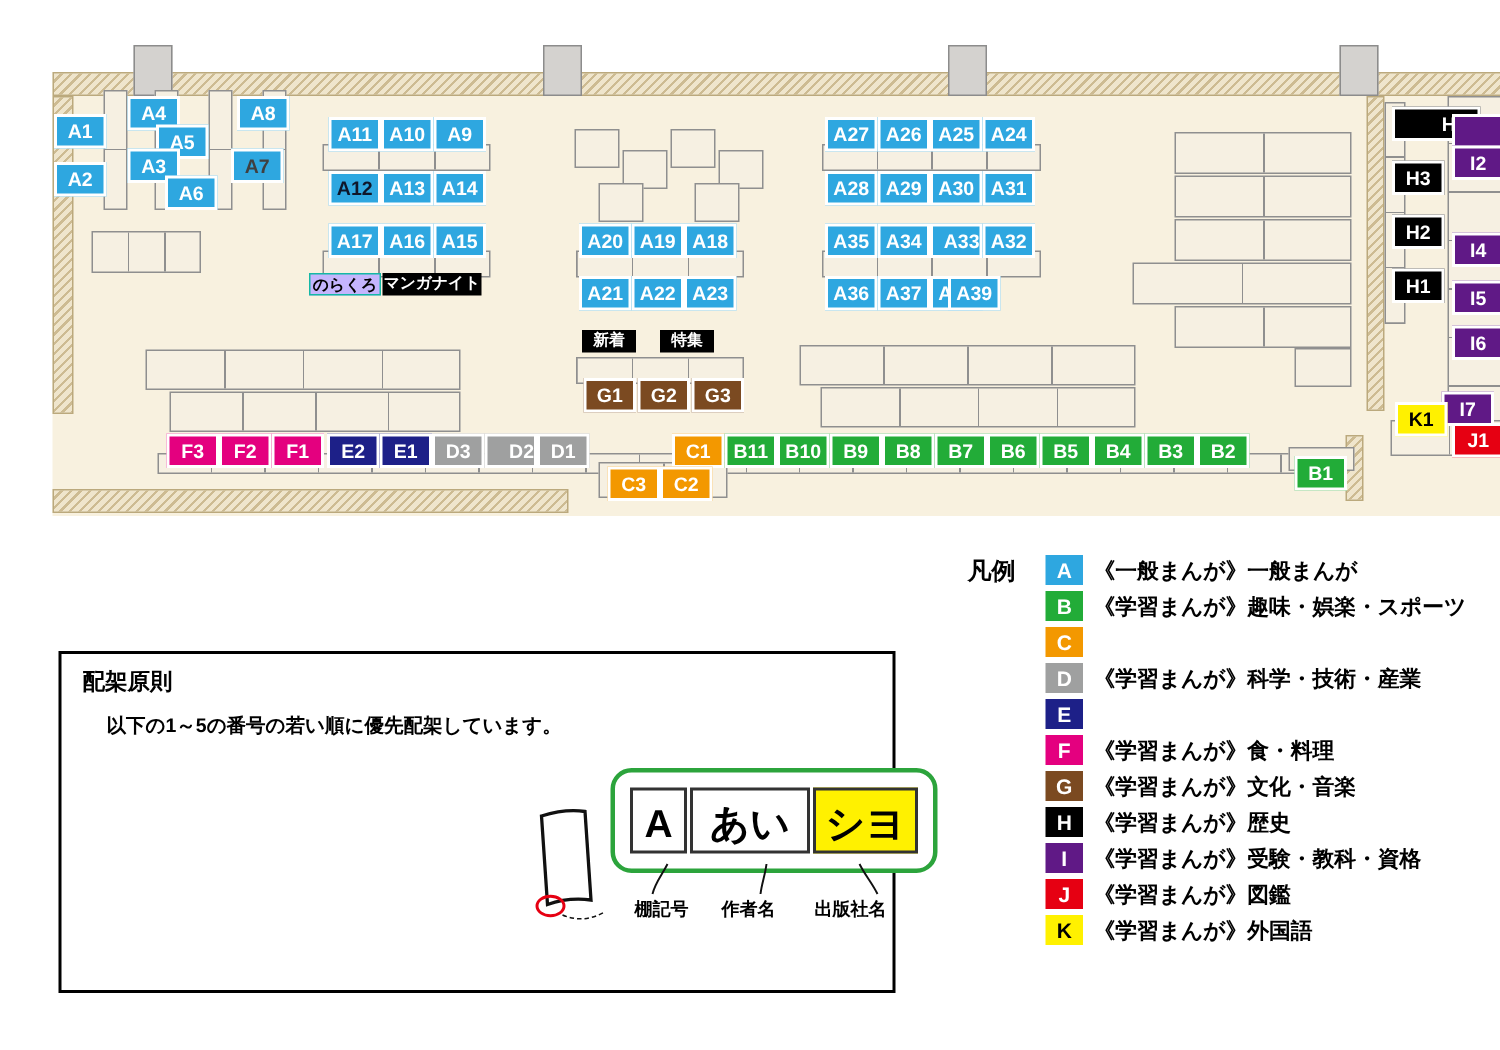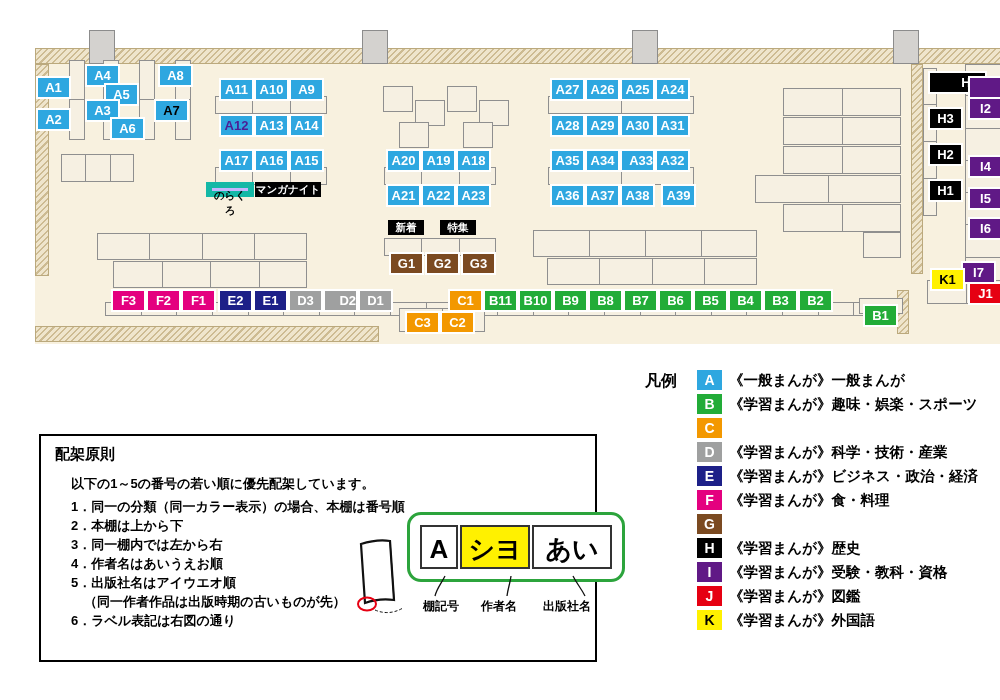--- a/index.html
+++ b/index.html
@@ -7,21 +7,21 @@
          font-family:"Liberation Sans","DejaVu Sans",sans-serif;margin-left:17px;}
   .floor-bg{position:absolute;background:#f8f1df;}
   .wall{position:absolute;background:repeating-linear-gradient(135deg,#efe5cc 0 3px,#cdbb92 3px 4.5px);
         border:1px solid #bba97d;box-sizing:border-box;}
   .pillar{position:absolute;background:#d4d2cf;border:1px solid #8c8c8c;box-sizing:border-box;}
   .shelf{position:absolute;background:#f6f0e2;border:1px solid #8f8f8f;box-sizing:border-box;}
   .shelf-label{position:absolute;width:31px;height:19px;border:2px solid #fff;text-align:center;
         font-weight:bold;font-size:13px;line-height:19px;}
   .sign{position:absolute;height:15px;font-weight:bold;font-size:10.5px;line-height:15px;text-align:center;box-sizing:border-box;}
   .sign.solid{background:#000;color:#fff;}
-  .sign.outline{background:#c4b5fd;color:#000;border:6px solid #14b8a6;}
+  .sign.outline{background:#c4b5fd;color:#000;border:1px solid #14b8a6;}
 
   
   #legend{position:absolute;left:622px;top:368px;width:372px;}
   #legend-title{position:absolute;left:6px;top:3px;font-weight:bold;font-size:16px;}
   .legend-row{display:flex;align-items:center;height:24px;margin-left:58px;}
   .legend-chip{width:25px;height:20px;text-align:center;font-weight:bold;font-size:14px;line-height:20px;flex:0 0 auto;}
   .legend-text{font-weight:bold;font-size:14.5px;margin-left:7px;white-space:nowrap;}
 
   
   #principles{position:absolute;left:22px;top:434px;width:558px;height:228px;border:2px solid #000;background:#fff;box-sizing:border-box;}
@@ -84,25 +84,25 @@
       <div class="shelf" style="left: 906px; top: 68px; width: 14px; height: 148px; background-image: repeating-linear-gradient(0deg, transparent 0px, transparent 36px, rgb(143, 143, 143) 36px, rgb(143, 143, 143) 37px);"></div>
       <div class="shelf" style="left: 948px; top: 64px; width: 38px; height: 226px; background-image: repeating-linear-gradient(0deg, transparent 0px, transparent 31.2857px, rgb(143, 143, 143) 31.2857px, rgb(143, 143, 143) 32.2857px);"></div>
       <div class="shelf" style="left: 910px; top: 280px; width: 78px; height: 24px; background-image: repeating-linear-gradient(90deg, transparent 0px, transparent 38px, rgb(143, 143, 143) 38px, rgb(143, 143, 143) 39px);"></div>
       <div class="shelf-label" style="left: 19px; top: 76px; background: rgb(46, 167, 224); color: rgb(255, 255, 255);">A1</div>
       <div class="shelf-label" style="left: 19px; top: 108px; background: rgb(46, 167, 224); color: rgb(255, 255, 255);">A2</div>
       <div class="shelf-label" style="left: 68px; top: 64px; background: rgb(46, 167, 224); color: rgb(255, 255, 255);">A4</div>
       <div class="shelf-label" style="left: 87px; top: 83px; background: rgb(46, 167, 224); color: rgb(255, 255, 255);">A5</div>
       <div class="shelf-label" style="left: 68px; top: 99px; background: rgb(46, 167, 224); color: rgb(255, 255, 255);">A3</div>
       <div class="shelf-label" style="left: 93px; top: 117px; background: rgb(46, 167, 224); color: rgb(255, 255, 255);">A6</div>
       <div class="shelf-label" style="left: 141px; top: 64px; background: rgb(46, 167, 224); color: rgb(255, 255, 255);">A8</div>
-      <div class="shelf-label" style="left: 137px; top: 99px; background: rgb(46, 167, 224); color: #000000;">A7</div>
+      <div class="shelf-label" style="left: 137px; top: 99px; background: rgb(46, 167, 224); color: #404040;">A7</div>
       <div class="shelf-label" style="left: 202px; top: 78px; background: rgb(46, 167, 224); color: rgb(255, 255, 255);">A11</div>
       <div class="shelf-label" style="left: 237px; top: 78px; background: rgb(46, 167, 224); color: rgb(255, 255, 255);">A10</div>
       <div class="shelf-label" style="left: 272px; top: 78px; background: rgb(46, 167, 224); color: rgb(255, 255, 255);">A9</div>
-      <div class="shelf-label" style="left: 202px; top: 114px; background: rgb(46, 167, 224); color: #4c1d95;">A12</div>
+      <div class="shelf-label" style="left: 202px; top: 114px; background: rgb(46, 167, 224); color: #0f172a;">A12</div>
       <div class="shelf-label" style="left: 237px; top: 114px; background: rgb(46, 167, 224); color: rgb(255, 255, 255);">A13</div>
       <div class="shelf-label" style="left: 272px; top: 114px; background: rgb(46, 167, 224); color: rgb(255, 255, 255);">A14</div>
       <div class="shelf-label" style="left: 202px; top: 149px; background: rgb(46, 167, 224); color: rgb(255, 255, 255);">A17</div>
       <div class="shelf-label" style="left: 237px; top: 149px; background: rgb(46, 167, 224); color: rgb(255, 255, 255);">A16</div>
       <div class="shelf-label" style="left: 272px; top: 149px; background: rgb(46, 167, 224); color: rgb(255, 255, 255);">A15</div>
       <div class="shelf-label" style="left: 369px; top: 149px; background: rgb(46, 167, 224); color: rgb(255, 255, 255);">A20</div>
       <div class="shelf-label" style="left: 404px; top: 149px; background: rgb(46, 167, 224); color: rgb(255, 255, 255);">A19</div>
       <div class="shelf-label" style="left: 439px; top: 149px; background: rgb(46, 167, 224); color: rgb(255, 255, 255);">A18</div>
       <div class="shelf-label" style="left: 369px; top: 184px; background: rgb(46, 167, 224); color: rgb(255, 255, 255);">A21</div>
       <div class="shelf-label" style="left: 404px; top: 184px; background: rgb(46, 167, 224); color: rgb(255, 255, 255);">A22</div>
@@ -115,21 +115,21 @@
       <div class="shelf-label" style="left: 568px; top: 114px; background: rgb(46, 167, 224); color: rgb(255, 255, 255);">A29</div>
       <div class="shelf-label" style="left: 603px; top: 114px; background: rgb(46, 167, 224); color: rgb(255, 255, 255);">A30</div>
       <div class="shelf-label" style="left: 638px; top: 114px; background: rgb(46, 167, 224); color: rgb(255, 255, 255);">A31</div>
       <div class="shelf-label" style="left: 533px; top: 149px; background: rgb(46, 167, 224); color: rgb(255, 255, 255);">A35</div>
       <div class="shelf-label" style="left: 568px; top: 149px; background: rgb(46, 167, 224); color: rgb(255, 255, 255);">A34</div>
       <div class="shelf-label" style="left: 603px; top: 149px; background: rgb(46, 167, 224); color: rgb(255, 255, 255); text-align: right;">A33</div>
       <div class="shelf-label" style="left: 638px; top: 149px; background: rgb(46, 167, 224); color: rgb(255, 255, 255);">A32</div>
       <div class="shelf-label" style="left: 533px; top: 184px; background: rgb(46, 167, 224); color: rgb(255, 255, 255);">A36</div>
       <div class="shelf-label" style="left: 568px; top: 184px; background: rgb(46, 167, 224); color: rgb(255, 255, 255);">A37</div>
       <div class="shelf-label" style="left: 603px; top: 184px; background: rgb(46, 167, 224); color: rgb(255, 255, 255);">A38</div>
-      <div class="shelf-label" style="left: 644px; top: 184px; background: rgb(46, 167, 224); color: rgb(255, 255, 255);">A39</div>
+      <div class="shelf-label" style="left: 615px; top: 184px; background: rgb(46, 167, 224); color: rgb(255, 255, 255);">A39</div>
       <div class="shelf-label" style="left: 372px; top: 252px; background: rgb(123, 74, 33); color: rgb(255, 255, 255);">G1</div>
       <div class="shelf-label" style="left: 408px; top: 252px; background: rgb(123, 74, 33); color: rgb(255, 255, 255);">G2</div>
       <div class="shelf-label" style="left: 444px; top: 252px; background: rgb(123, 74, 33); color: rgb(255, 255, 255);">G3</div>
       <div class="shelf-label" style="left: 94px; top: 289px; background: rgb(228, 0, 127); color: rgb(255, 255, 255);">F3</div>
       <div class="shelf-label" style="left: 129px; top: 289px; background: rgb(228, 0, 127); color: rgb(255, 255, 255);">F2</div>
       <div class="shelf-label" style="left: 164px; top: 289px; background: rgb(228, 0, 127); color: rgb(255, 255, 255);">F1</div>
       <div class="shelf-label" style="left: 201px; top: 289px; background: rgb(29, 32, 136); color: rgb(255, 255, 255);">E2</div>
       <div class="shelf-label" style="left: 236px; top: 289px; background: rgb(29, 32, 136); color: rgb(255, 255, 255);">E1</div>
       <div class="shelf-label" style="left: 271px; top: 289px; background: rgb(159, 160, 160); color: rgb(255, 255, 255);">D3</div>
       <div class="shelf-label" style="left: 306px; top: 289px; background: rgb(159, 160, 160); color: rgb(255, 255, 255); text-align: right;">D2</div>
@@ -180,28 +180,28 @@
         </div>
         <div class="legend-row">
           <div class="legend-chip" style="background: rgb(243, 152, 0); color: rgb(255, 255, 255);">C</div>
         </div>
         <div class="legend-row">
           <div class="legend-chip" style="background: rgb(159, 160, 160); color: rgb(255, 255, 255);">D</div>
           <div class="legend-text">《学習まんが》科学・技術・産業</div>
         </div>
         <div class="legend-row">
           <div class="legend-chip" style="background: rgb(29, 32, 136); color: rgb(255, 255, 255);">E</div>
-          <div class="legend-text">《学習まんが》ビジネス・政治・経済</div>
         </div>
         <div class="legend-row">
           <div class="legend-chip" style="background: rgb(228, 0, 127); color: rgb(255, 255, 255);">F</div>
           <div class="legend-text">《学習まんが》食・料理</div>
         </div>
         <div class="legend-row">
           <div class="legend-chip" style="background: rgb(123, 74, 33); color: rgb(255, 255, 255);">G</div>
+          <div class="legend-text">《学習まんが》文化・音楽</div>
         </div>
         <div class="legend-row">
           <div class="legend-chip" style="background: rgb(0, 0, 0); color: rgb(255, 255, 255);">H</div>
           <div class="legend-text">《学習まんが》歴史</div>
         </div>
         <div class="legend-row">
           <div class="legend-chip" style="background: rgb(96, 25, 134); color: rgb(255, 255, 255);">I</div>
           <div class="legend-text">《学習まんが》受験・教科・資格</div>
         </div>
         <div class="legend-row">
@@ -211,33 +211,32 @@
         <div class="legend-row">
           <div class="legend-chip" style="background: rgb(255, 241, 0); color: rgb(0, 0, 0);">K</div>
           <div class="legend-text">《学習まんが》外国語</div>
         </div>
       </div>
   </div>
 
   <div id="principles">
     <div id="principles-title">配架原則</div>
     <div id="principles-intro">以下の1～5の番号の若い順に優先配架しています。</div>
-    <div id="principle-lines"><div>1．同一の分類（同一カラー表示）の場合、本棚は番号順</div><div>2．本棚は上から下</div><div>3．同一棚内では左から右</div><div>4．作者名はあいうえお順</div><div>5．出版社名はアイウエオ順</div><div>　（同一作者作品は出版時期の古いものが先）</div><div>6．ラベル表記は右図の通り</div></div>
 
     <svg class="svg-abs" style="left:306px;top:100px;" width="62" height="84" viewBox="0 0 62 84">
       <path d="M14 8 Q30 3 43 5 L47 64 Q32 62 18 67 Z" fill="#fff" stroke="#111" stroke-width="2.2"></path>
       <path d="M43 5 L47 64" fill="none" stroke="#111" stroke-width="1.2"></path>
       <ellipse cx="20" cy="68" rx="9" ry="6.5" fill="none" stroke="#e60012" stroke-width="2"></ellipse>
       <path d="M28 74 Q42 80 56 72" fill="none" stroke="#111" stroke-width="1" stroke-dasharray="3 2"></path>
     </svg>
 
     <div id="label-example">
         <div class="label-cell" style="width: 38px; background: rgb(255, 255, 255);">A</div>
+        <div class="label-cell" style="width: 80px; background: rgb(255, 255, 255);">あい</div>
         <div class="label-cell" style="width: 70px; background: rgb(255, 241, 0);">シヨ</div>
-        <div class="label-cell" style="width: 80px; background: rgb(255, 255, 255);">あい</div>
       </div>
 
     <svg class="svg-abs" style="left:374px;top:138px;" width="196" height="24" viewBox="0 0 196 24">
       <path d="M30 2 C26 10 22 14 20 22" fill="none" stroke="#111" stroke-width="1.3"></path>
       <path d="M96 2 C95 10 93 14 92 22" fill="none" stroke="#111" stroke-width="1.3"></path>
       <path d="M158 2 C162 10 166 14 170 22" fill="none" stroke="#111" stroke-width="1.3"></path>
     </svg>
     <div id="label-annotations">
         <div class="label-annotation" style="left: 382px; top: 162px;">棚記号</div>
         <div class="label-annotation" style="left: 440px; top: 162px;">作者名</div>

